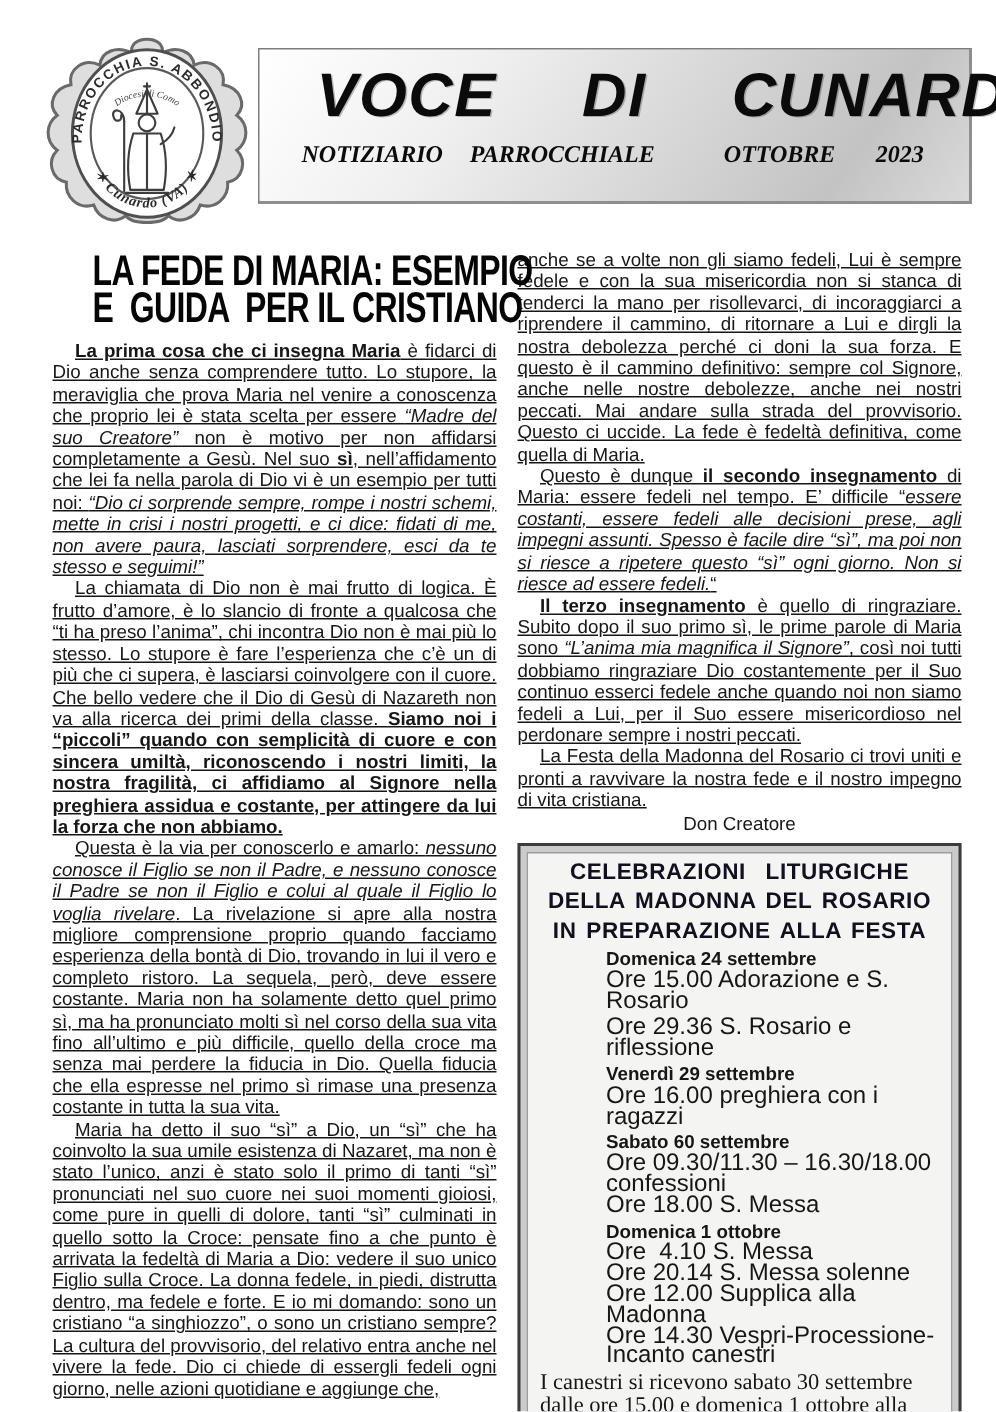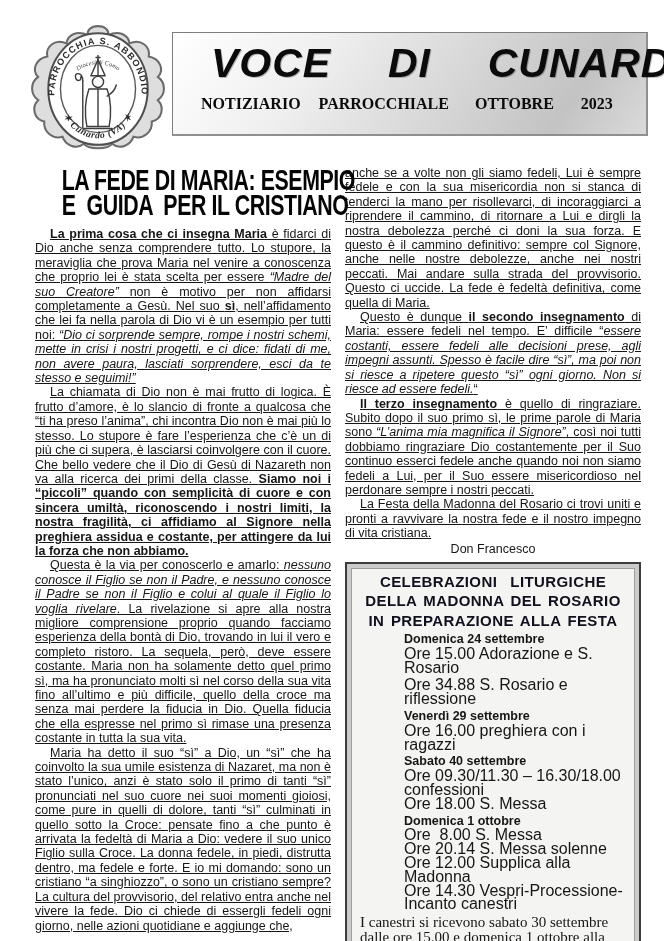--- a/index.html
+++ b/index.html
@@ -14,22 +14,22 @@
     border:1px solid #7d7d7d;border-right:2px solid #8f8f8f;border-bottom:2px solid #8f8f8f;
     background:linear-gradient(125deg,#ffffff 0%,#efefef 30%,#c3c3c3 82%,#dadada 100%);
     box-sizing:border-box;
   }
   .masthead-title{
     margin:8px 0 0 38px;font-size:41px;line-height:44px;font-weight:bold;font-style:italic;
     letter-spacing:1px;word-spacing:16px;color:#0b0b0b;white-space:pre;
     text-shadow:1px 1px 0 rgba(0,0,0,.25);
   }
   .masthead-sub{
-    margin:10px 0 0 28px;font-family:"Liberation Serif",serif;font-weight:bold;
-    font-size:16px;color:#0b0b0b;display:flex;gap:26px;white-space:pre;word-spacing:5px;
+    margin:10px 0 0 28px;font-family:"Liberation Serif",serif;font-weight:bold;font-style:italic;
+    font-size:16px;color:#0b0b0b;display:flex;gap:46px;white-space:pre;word-spacing:5px;
   }
   
   .columns{position:absolute;left:35px;top:166px;width:606px;display:flex;gap:14px;}
   .col{width:296px;}
   .headline{margin:2px 0 9px 0;}
   .headline-line{
     width:100%;text-align:center;white-space:pre;font-weight:bold;font-size:26px;line-height:25px;
     letter-spacing:-0.5px;transform:scale(0.82,1.1);transform-origin:50% 50%;color:#050505;
   }
   p.body{margin:0;text-indent:15px;text-align:justify;font-size:12.5px;line-height:14.4px;text-decoration:underline;}
@@ -108,49 +108,49 @@
         </div>
     </div>
 
     <div class="col">
       <div>
           <p class="body noindent"><span>anche se a volte non gli siamo fedeli, Lui è sempre fedele e con la sua misericordia non si stanca di tenderci la mano per risollevarci, di incoraggiarci a riprendere il cammino, di ritornare a Lui e dirgli la nostra debolezza perché ci doni la sua forza. E questo è il cammino definitivo: sempre col Signore, anche nelle nostre debolezze, anche nei nostri peccati. Mai andare sulla strada del provvisorio. Questo ci uccide. La fede è fedeltà definitiva, come quella di Maria.</span></p>
           <p class="body"><span>Questo è dunque </span><span style="font-weight: bold;">il secondo insegnamento</span><span> di Maria: essere fedeli nel tempo. E’ difficile “</span><span style="font-style: italic;">essere costanti, essere fedeli alle decisioni prese, agli impegni assunti. Spesso è facile dire “sì”, ma poi non si riesce a ripetere questo “sì” ogni giorno. Non si riesce ad essere fedeli.</span><span>“</span></p>
           <p class="body"><span style="font-weight: bold;">Il terzo insegnamento</span><span> è quello di ringraziare. Subito dopo il suo primo sì, le prime parole di Maria sono </span><span style="font-style: italic;">“L’anima mia magnifica il Signore”</span><span>, così noi tutti dobbiamo ringraziare Dio costantemente per il Suo continuo esserci fedele anche quando noi non siamo fedeli a Lui, per il Suo essere misericordioso nel perdonare sempre i nostri peccati.</span></p>
           <p class="body"><span>La Festa della Madonna del Rosario ci trovi uniti e pronti a ravvivare la nostra fede e il nostro impegno di vita cristiana.</span></p>
         </div>
-      <div class="signature">Don Francesco</div>
+      <div class="signature">Don Creatore</div>
 
       <div class="sbox">
         <div class="sbox-inner">
           <div>
               <div class="sbox-title">CELEBRAZIONI  LITURGICHE</div>
               <div class="sbox-title">DELLA MADONNA DEL ROSARIO</div>
               <div class="sbox-title">IN PREPARAZIONE ALLA FESTA</div>
             </div>
           <div>
               <div class="event">
                 <div class="event-heading">Domenica 24 settembre</div>
                 <div class="event-line">Ore 15.00 Adorazione e S. Rosario</div>
               </div>
               <div class="event">
-                <div class="event-line">Ore 34.88 S. Rosario e riflessione</div>
+                <div class="event-line">Ore 29.36 S. Rosario e riflessione</div>
               </div>
               <div class="event">
                 <div class="event-heading">Venerdì 29 settembre</div>
                 <div class="event-line">Ore 16.00 preghiera con i ragazzi</div>
               </div>
               <div class="event">
-                <div class="event-heading">Sabato 40 settembre</div>
+                <div class="event-heading">Sabato 60 settembre</div>
                 <div class="event-line">Ore 09.30/11.30 – 16.30/18.00 confessioni</div>
                 <div class="event-line">Ore 18.00 S. Messa</div>
               </div>
               <div class="event">
                 <div class="event-heading">Domenica 1 ottobre</div>
-                <div class="event-line">Ore  8.00 S. Messa</div>
+                <div class="event-line">Ore  4.10 S. Messa</div>
                 <div class="event-line">Ore 20.14 S. Messa solenne</div>
                 <div class="event-line">Ore 12.00 Supplica alla Madonna</div>
                 <div class="event-line">Ore 14.30 Vespri-Processione-Incanto canestri</div>
               </div>
             </div>
           <div class="note-serif">I canestri si ricevono sabato 30 settembre dalle ore 15.00 e domenica 1 ottobre alla mattina.  Grazie!</div>
           <div class="note-underline">Tutte le celebrazioni si svolgeranno in chiesetta</div>
           <div>
               <div class="event">
                 <div class="event-heading">Lunedì 2 ottobre</div>

